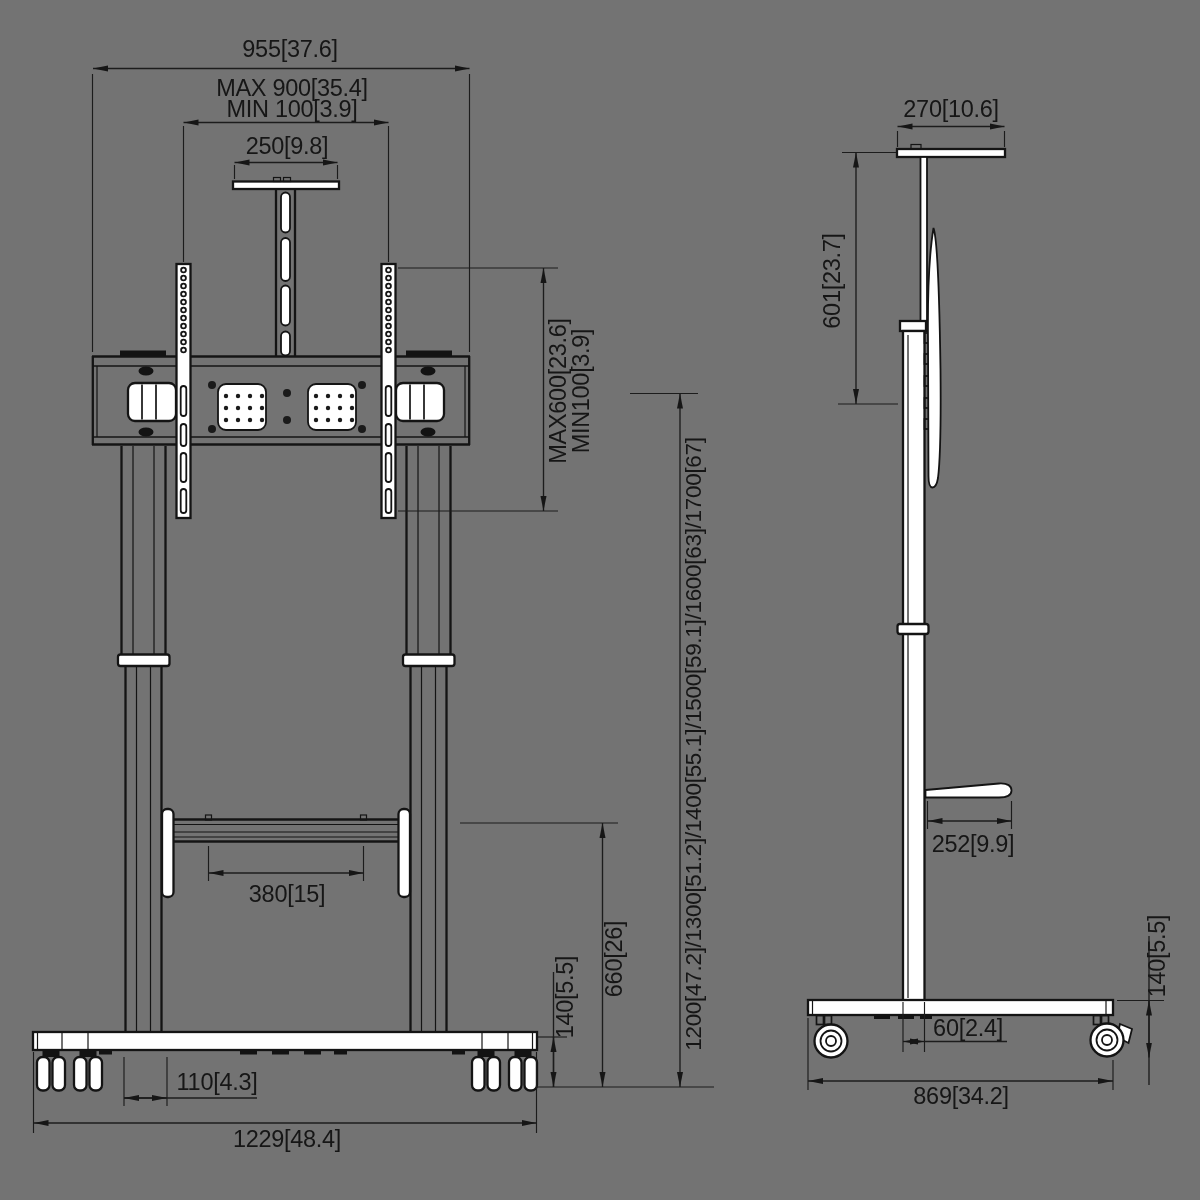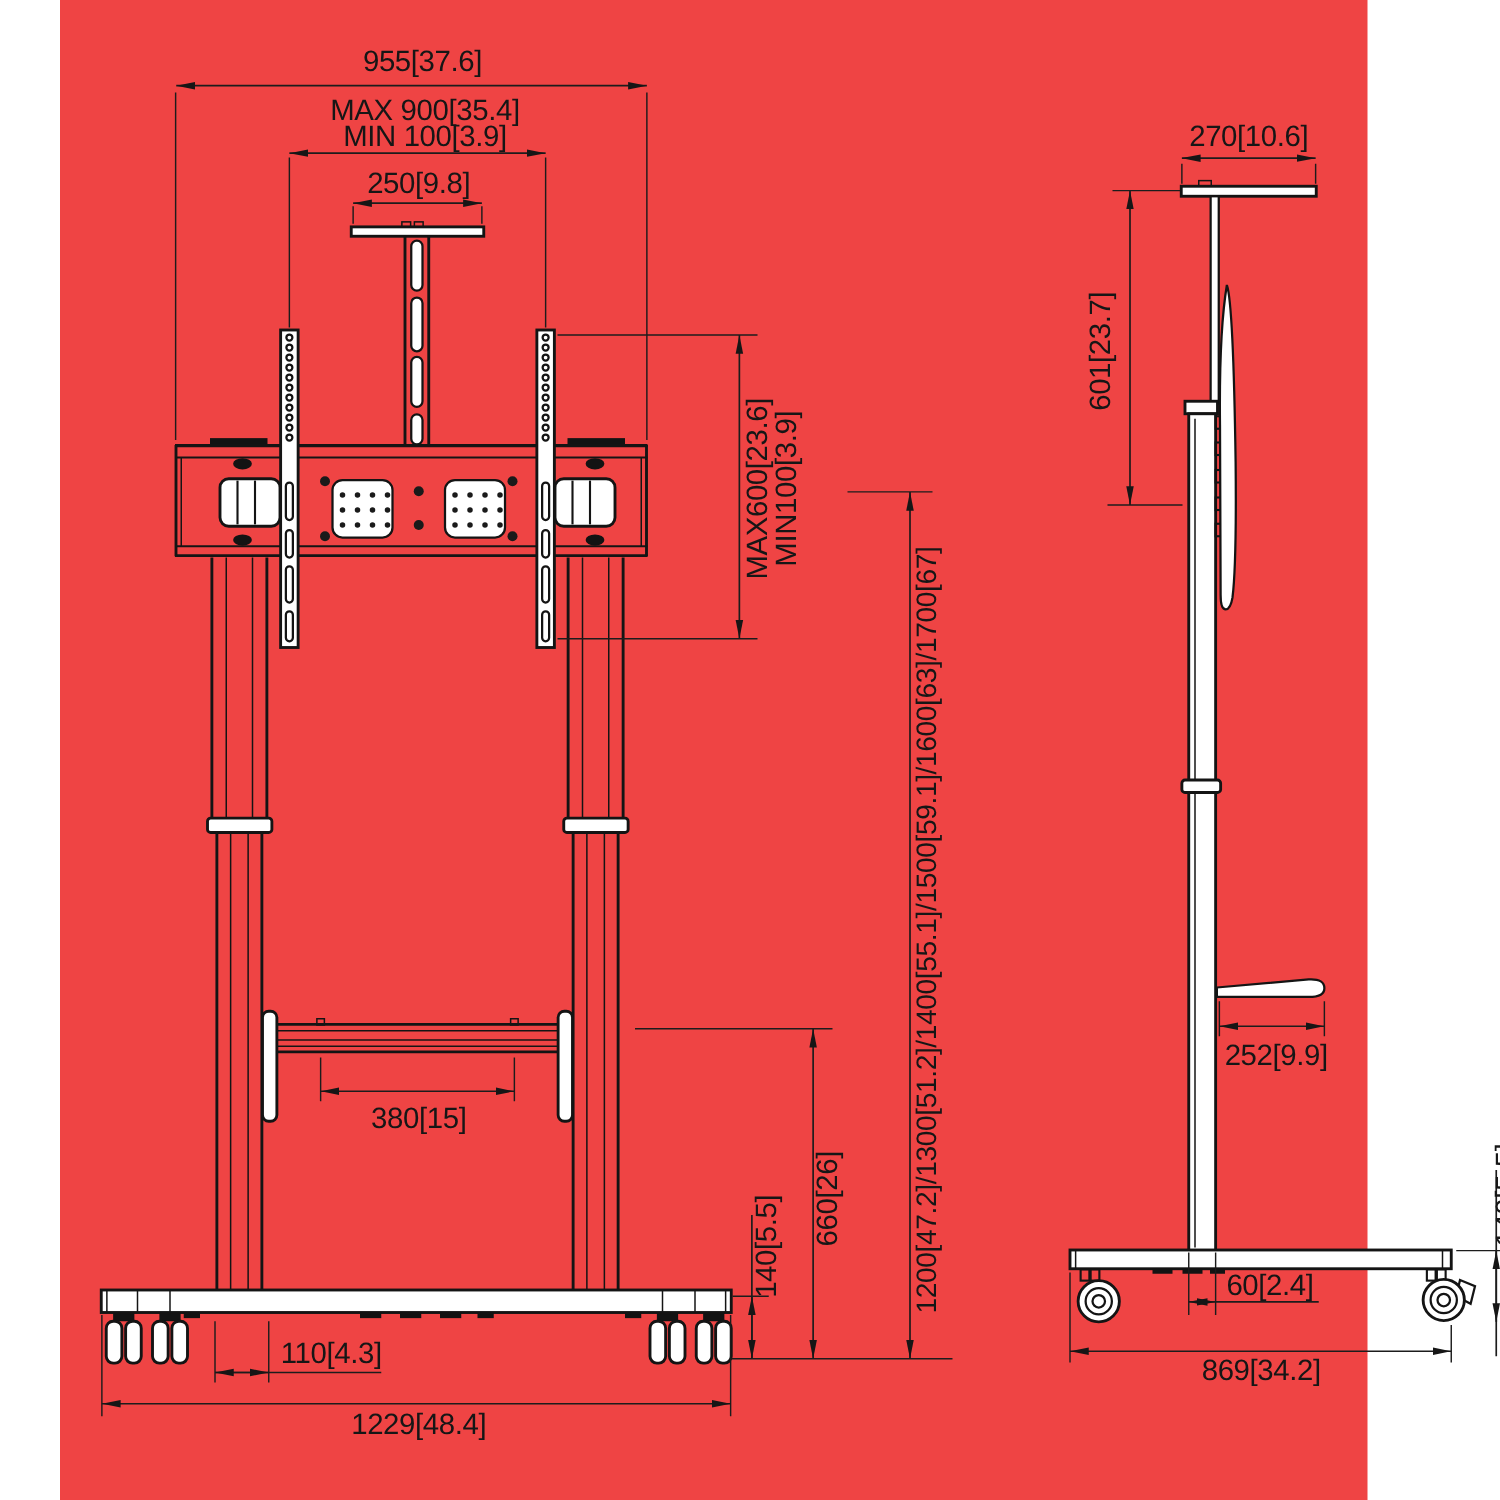--- a/index.html
+++ b/index.html
@@ -1,16 +1,16 @@
 <!DOCTYPE html>
 <html><head>
 <meta charset="utf-8">
 <style>
   html,body{margin:0;padding:0;background:#fff;}
-  .stage{width:1046px;height:1200px;position:relative;background:#ef4444;margin-left:48px;}
+  .stage{width:1200px;height:1200px;position:relative;background:#737373;}
   svg{display:block;}
   .t{font-family:"Liberation Sans",sans-serif;font-size:23.5px;fill:#161616;letter-spacing:-0.3px;}
   .tl{font-family:"Liberation Sans",sans-serif;font-size:22.5px;fill:#161616;letter-spacing:-0.3px;}
   .dl{stroke:#1c1c1c;stroke-width:1.35;fill:none;}
   .xl{stroke:#1c1c1c;stroke-width:1.15;fill:none;}
   .s3{stroke:#141414;stroke-width:2.6;fill:none;}
   .s2{stroke:#141414;stroke-width:2.3;fill:none;}
   .s15{stroke:#141414;stroke-width:1.7;fill:none;}
   .s1{stroke:#141414;stroke-width:1.2;fill:none;}
   .wf{fill:#fff;stroke:#141414;stroke-width:2.3;}

